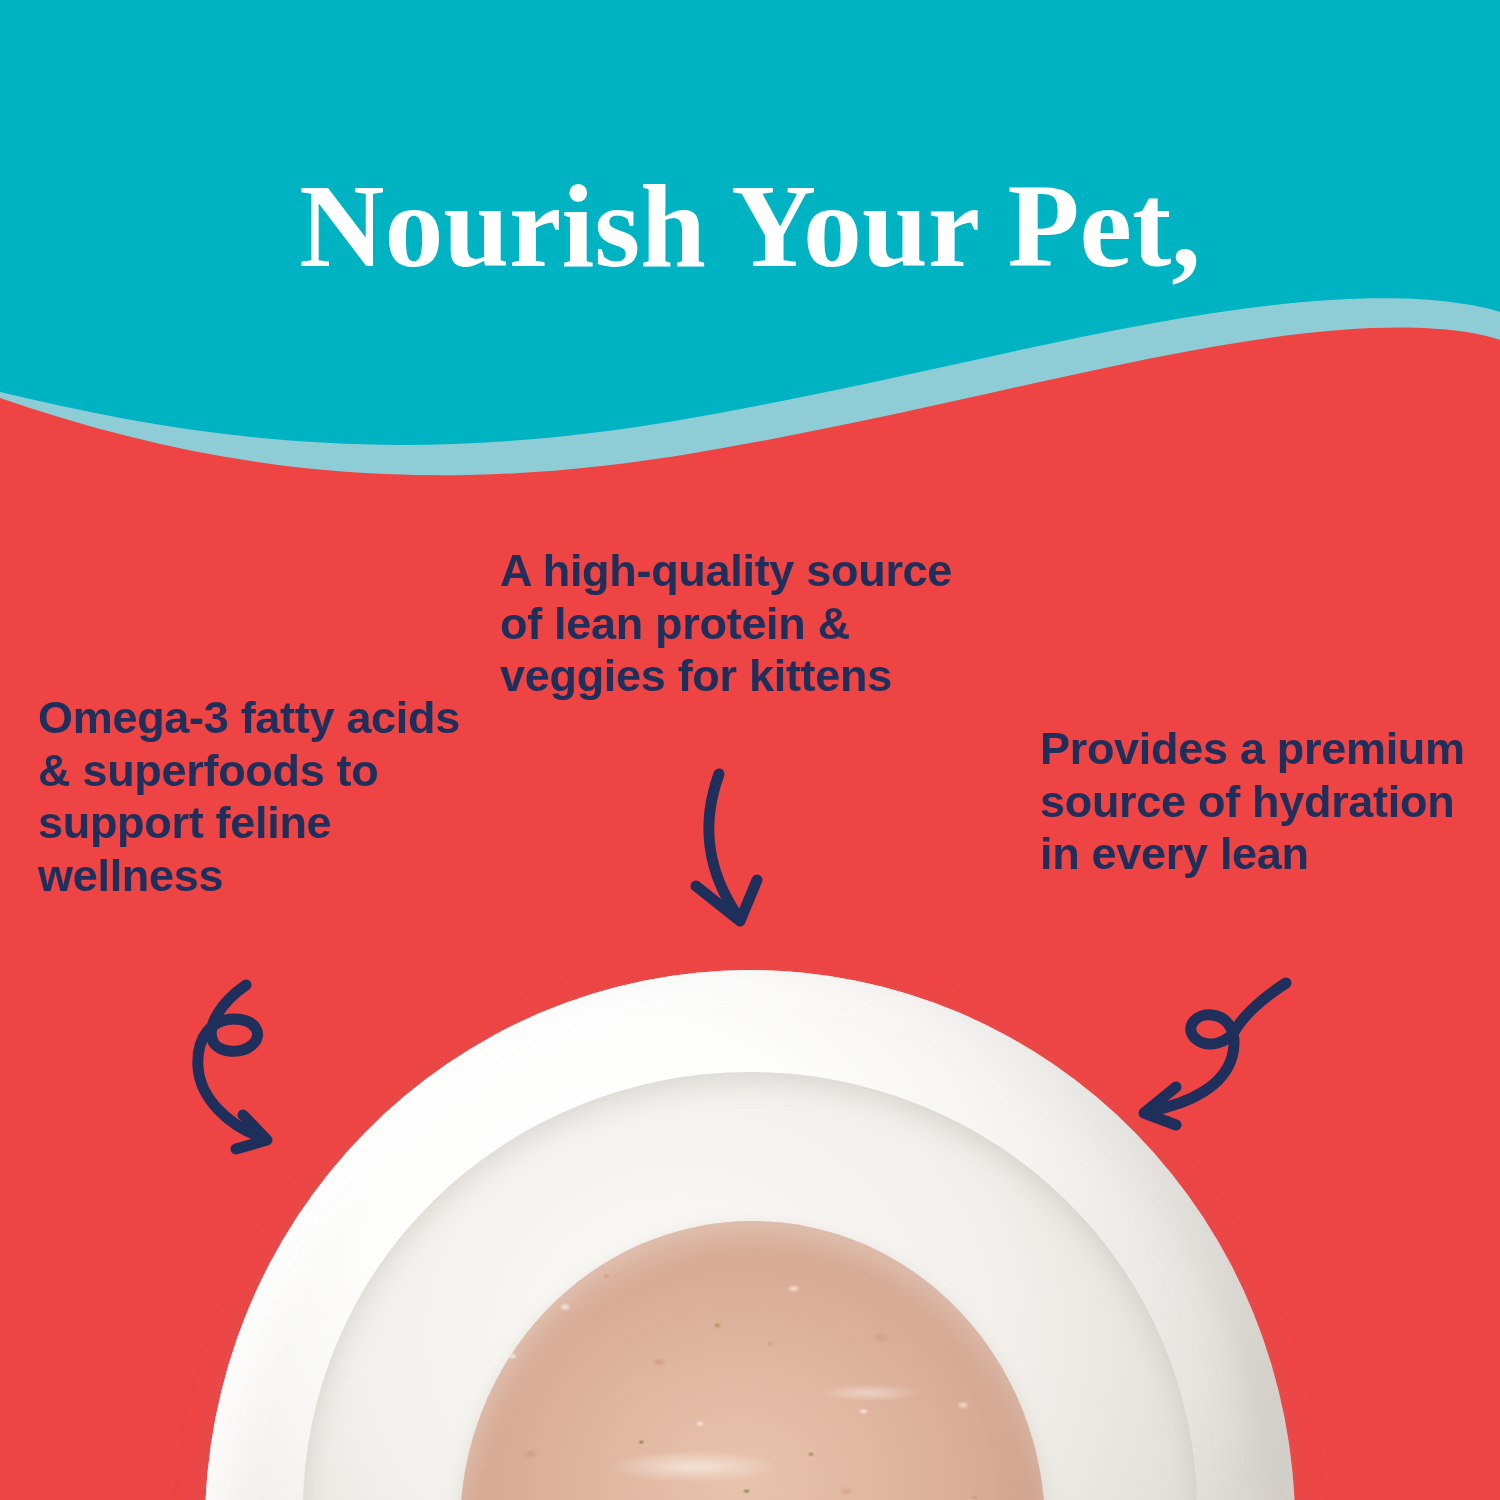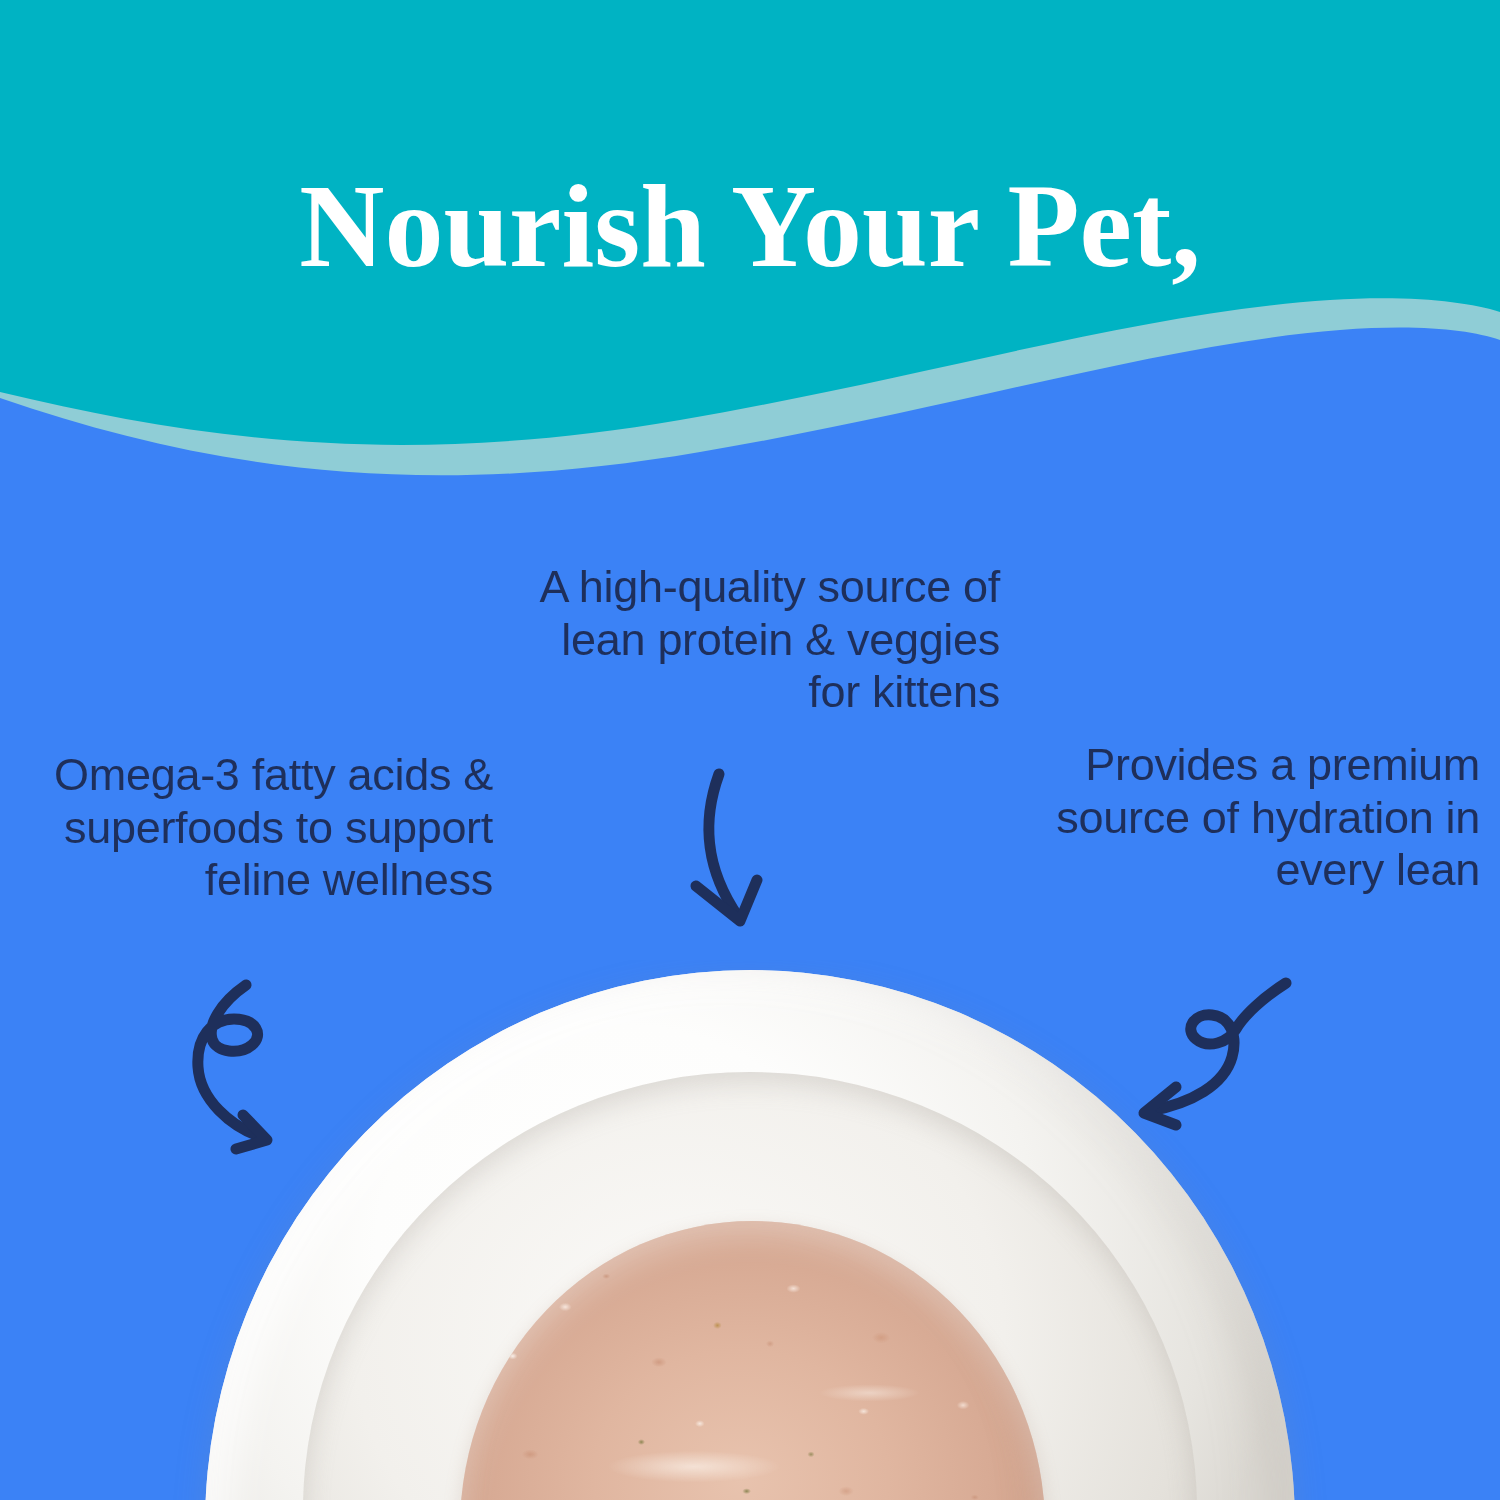--- a/index.html
+++ b/index.html
@@ -9,21 +9,21 @@
   }
   body {
     font-family: "Liberation Sans", sans-serif;
   }
 
   .canvas {
     position: relative;
     width: 1500px;
     height: 1500px;
     overflow: hidden;
-    background: #3b82f6;
+    background: #ef4444;
   }
 
   
   .header-banner {
     position: absolute;
     left: 0;
     top: 0;
     width: 1500px;
     height: 500px;
     overflow: hidden;
@@ -59,29 +59,28 @@
     vertical-align: 0.95em;
     letter-spacing: 0.5px;
     font-weight: bold;
   }
 
   
   .callout {
     position: absolute;
     color: #1E2F5B;
     font-family: "Liberation Sans", sans-serif;
-    font-weight: normal;
-    text-align: right;
+    font-weight: bold;
+    text-align: left;
     line-height: 1.17;
     letter-spacing: -0.3px;
-    margin-top: 16px;
   }
   .callout-left {
     left: 38px;
-    top: 733px;
+    top: 692px;
     width: 455px;
     font-size: 45px;
   }
   .callout-center {
     left: 500px;
     top: 545px;
     width: 500px;
     font-size: 45px;
   }
   .callout-right {

